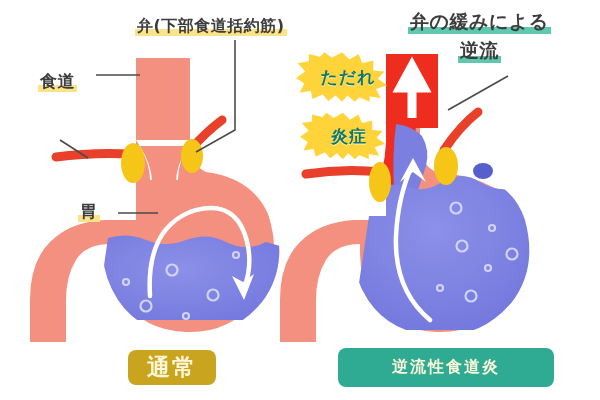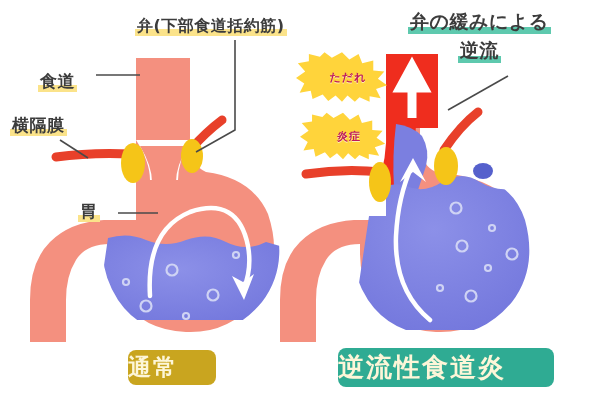--- a/index.html
+++ b/index.html
@@ -23,34 +23,34 @@
 
   #label-esophagus{left:38px;top:62px;font-size:17px;margin-top:8px;}
   #label-diaphragm{left:10px;top:114px;font-size:17px;}
   #label-stomach{left:78px;top:200px;font-size:17px;}
   #label-valve{left:135px;top:16px;font-size:16px;}
   #label-reflux{left:408px;top:8px;font-size:19px;text-align:center;line-height:1.45;}
 
   
   .burst{position:absolute;display:flex;align-items:center;justify-content:center;}
   .burst .txt{
-    position:relative;z-index:2;color:#be185d;font-weight:700;
-    font-size:11px;letter-spacing:1px;text-shadow:0 1px 0 #fff3b0;margin-left:12px;
+    position:relative;z-index:2;color:#0f766e;font-weight:700;
+    font-size:17px;letter-spacing:1px;text-shadow:0 1px 0 #fff3b0;margin-left:12px;
   }
   #burst-tadare{left:296px;top:52px;width:92px;height:50px;}
   #burst-ensho{left:300px;top:112px;width:86px;height:48px;}
 
   
   .badge{
-    position:absolute;display:flex;align-items:center;justify-content:flex-start;
+    position:absolute;display:flex;align-items:center;justify-content:center;
     border-radius:8px;font-weight:700;letter-spacing:2px;
     color:#fdf6d8;font-size:23px;
   }
   #badge-normal{left:128px;top:350px;width:88px;height:35px;background:#c9a51f;}
-  #badge-gerd{left:338px;top:348px;width:216px;height:39px;background:#2fab93;font-size:26px;}
+  #badge-gerd{left:338px;top:348px;width:216px;height:39px;background:#2fab93;font-size:16px;}
 </style>
 </head>
 <body>
 
 <div class="stage">
 
   <svg class="art" viewBox="0 0 600 400">
     <defs>
       <clipPath id="clipL">
           <path d="M136 60 L190 60 L190 150 Q196 172 218 176 Q262 180 275 220 Q288 268 262 302 Q232 338 186 336 Q140 333 118 300 Q104 278 103 256 L103 246 Q80 246 70 262 Q60 278 60 300 L60 340 L24 340 L24 298 Q24 262 44 240 Q64 218 100 216 L136 216 Z"></path>
@@ -152,23 +152,20 @@
       <line x1="118" y1="213" x2="158" y2="213"></line>
       <polyline points="235,40 235,130 196,152"></polyline>
       <line x1="448" y1="110" x2="508" y2="76"></line>
     </g>
   </svg>
 
   <div class="lab hl-yellow" id="label-esophagus">
     <span class="u">食道</span>
   </div>
 
-  <div class="lab hl-yellow" id="label-diaphragm">
-    <span class="u">横隔膜</span>
-  </div>
 
   <div class="lab hl-yellow" id="label-stomach">
     <span class="u">胃</span>
   </div>
 
   <div class="lab hl-yellow" id="label-valve">
     <span class="u">弁(下部食道括約筋)</span>
   </div>
 
   <div class="lab hl-teal" id="label-reflux">

